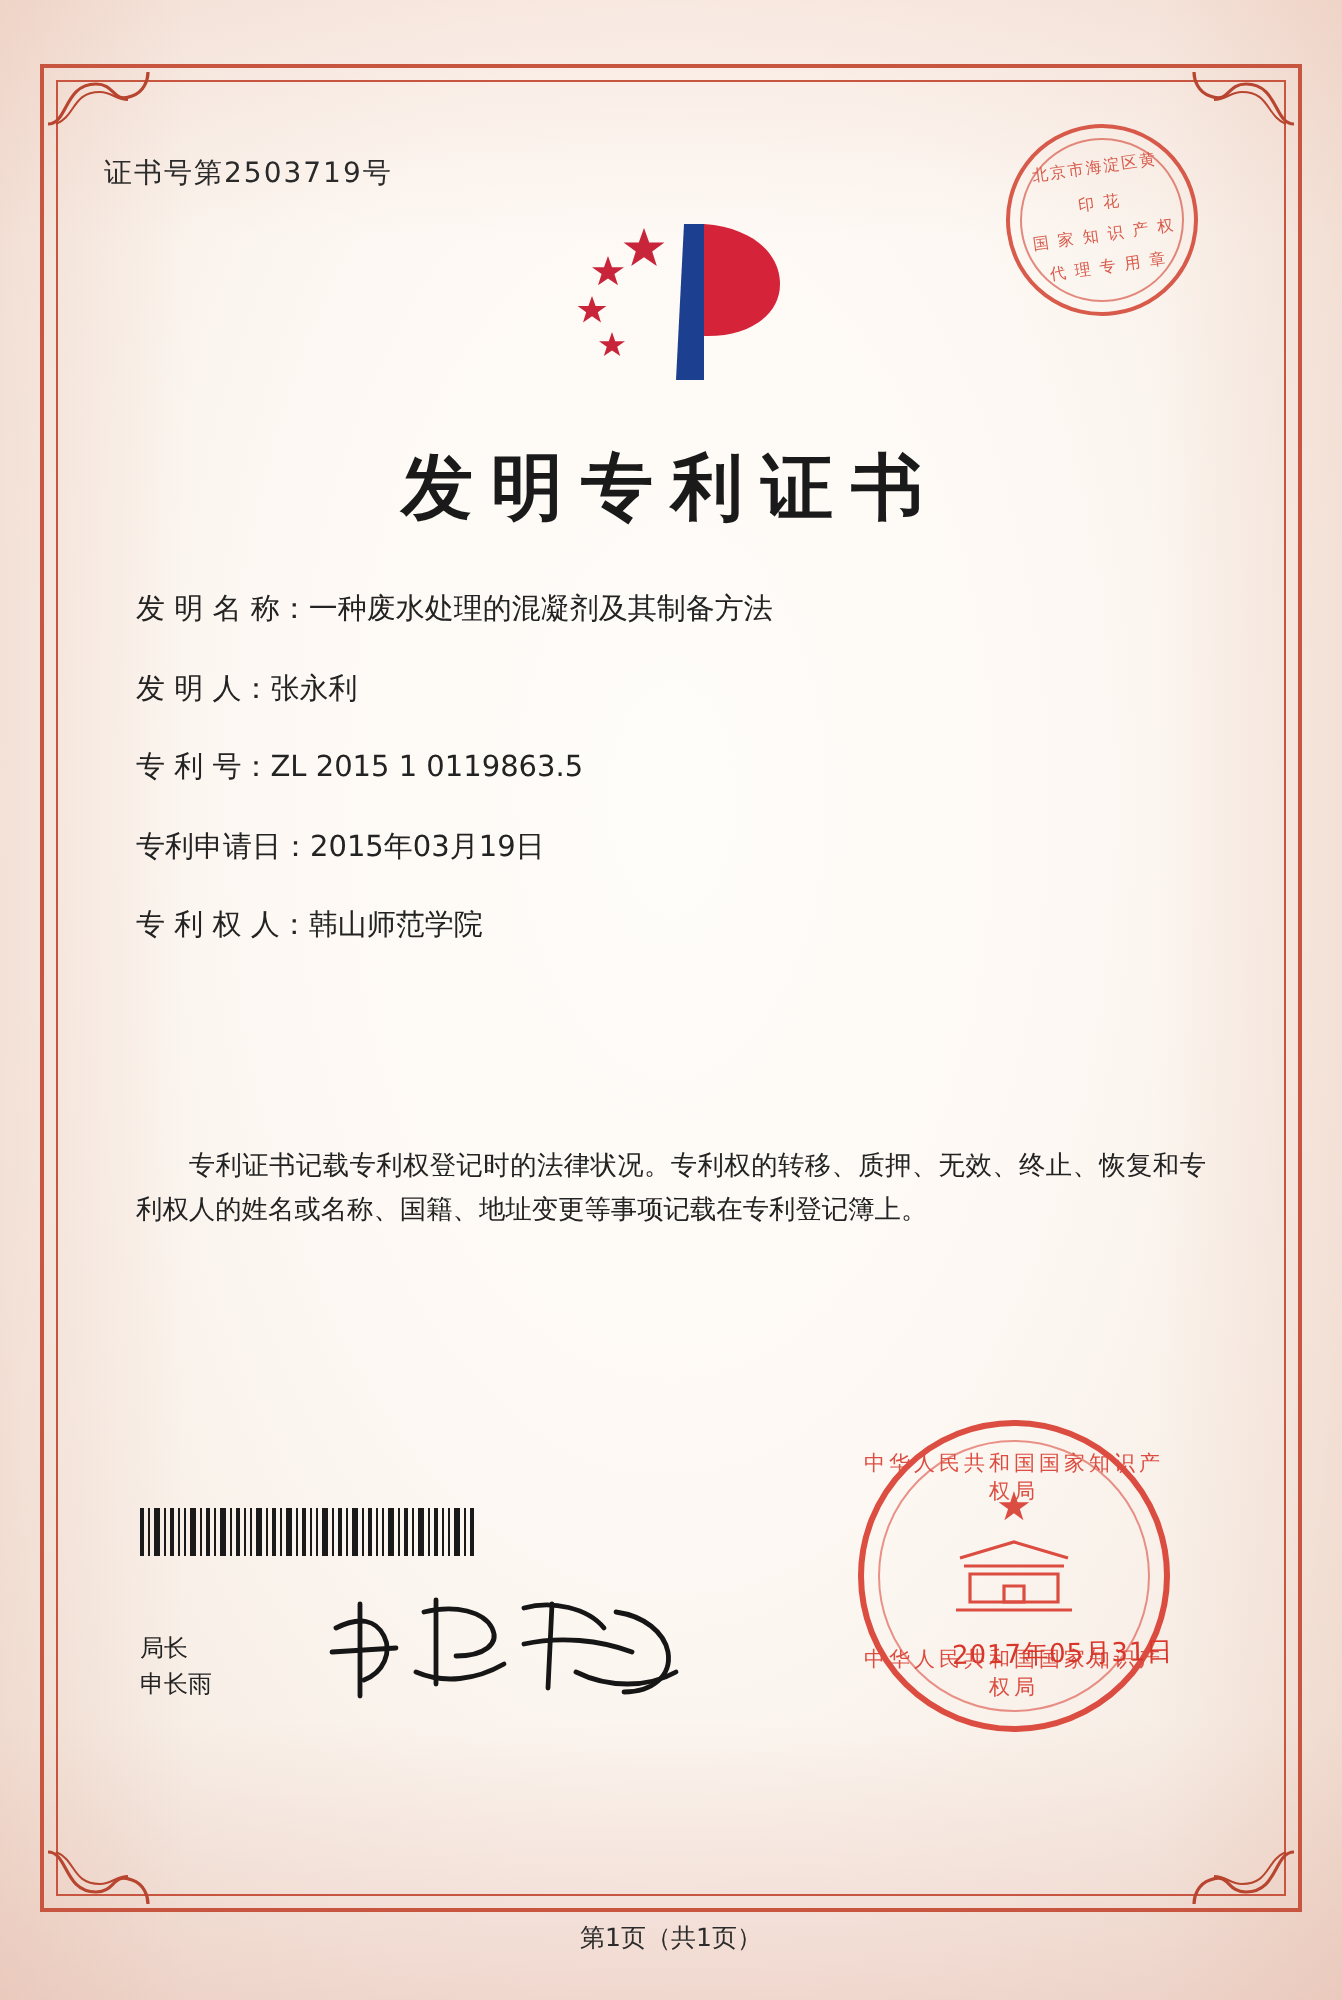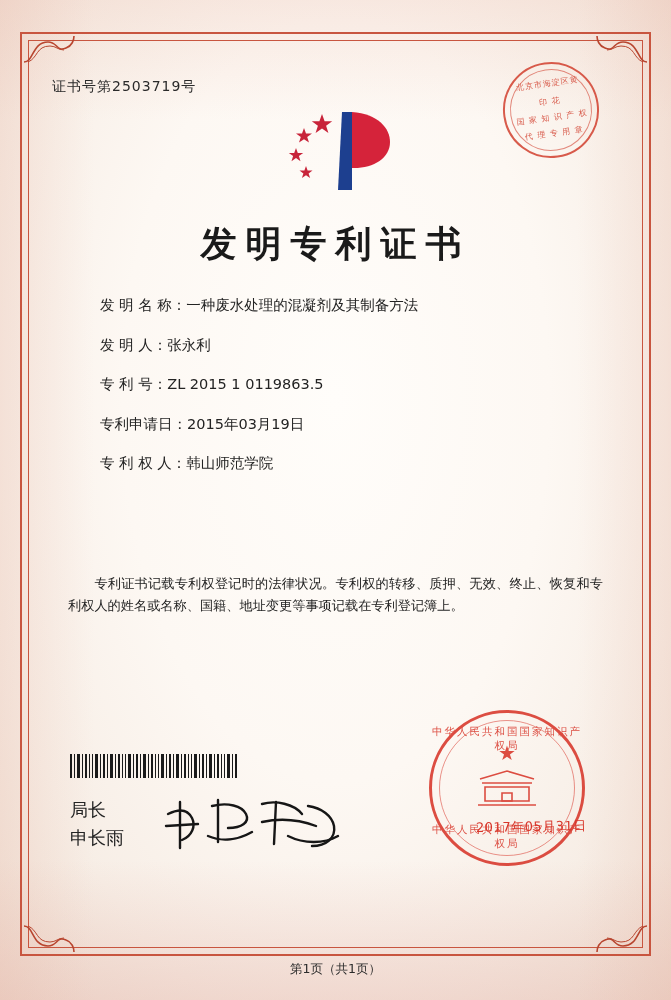--- a/index.html
+++ b/index.html
@@ -90,21 +90,21 @@
 
   .fields{
     position:absolute;left:40px;right:40px;top:258px;
     font-size:14.5px;color:#232323;
     line-height:1;
   }
   .field{
     margin-bottom:25px;
     white-space:nowrap;
   }
-  .f-label{display:inline-block;margin-left:32px;}
+  .f-label{display:inline-block;}
   .f-value{display:inline-block;}
 
   .paras{
     position:absolute;left:40px;right:40px;top:520px;
     font-size:13.2px;color:#232323;line-height:1.62;
     text-align:justify;
   }
   .para{text-indent:2em;margin-bottom:3px;}
 
   .barcode{
@@ -137,21 +137,21 @@
   }
   .seal-date{
     position:absolute;right:56px;bottom:112px;
     font-size:13px;color:#d8362a;
     letter-spacing:.5px;
     transform:rotate(-1deg);
   }
 
   .signature-block{
     position:absolute;left:42px;bottom:96px;
-    font-size:18px;color:#232323;line-height:1.55;
+    font-size:12px;color:#232323;line-height:1.55;
   }
   .sig-hand{
     position:absolute;left:130px;bottom:92px;
     width:190px;height:64px;color:#1c1c1c;
   }
   .sig-hand svg{display:block;}
 
   .footer{
     position:absolute;left:0;right:0;bottom:22px;
     text-align:center;font-size:12.5px;color:#2b2b2b;

